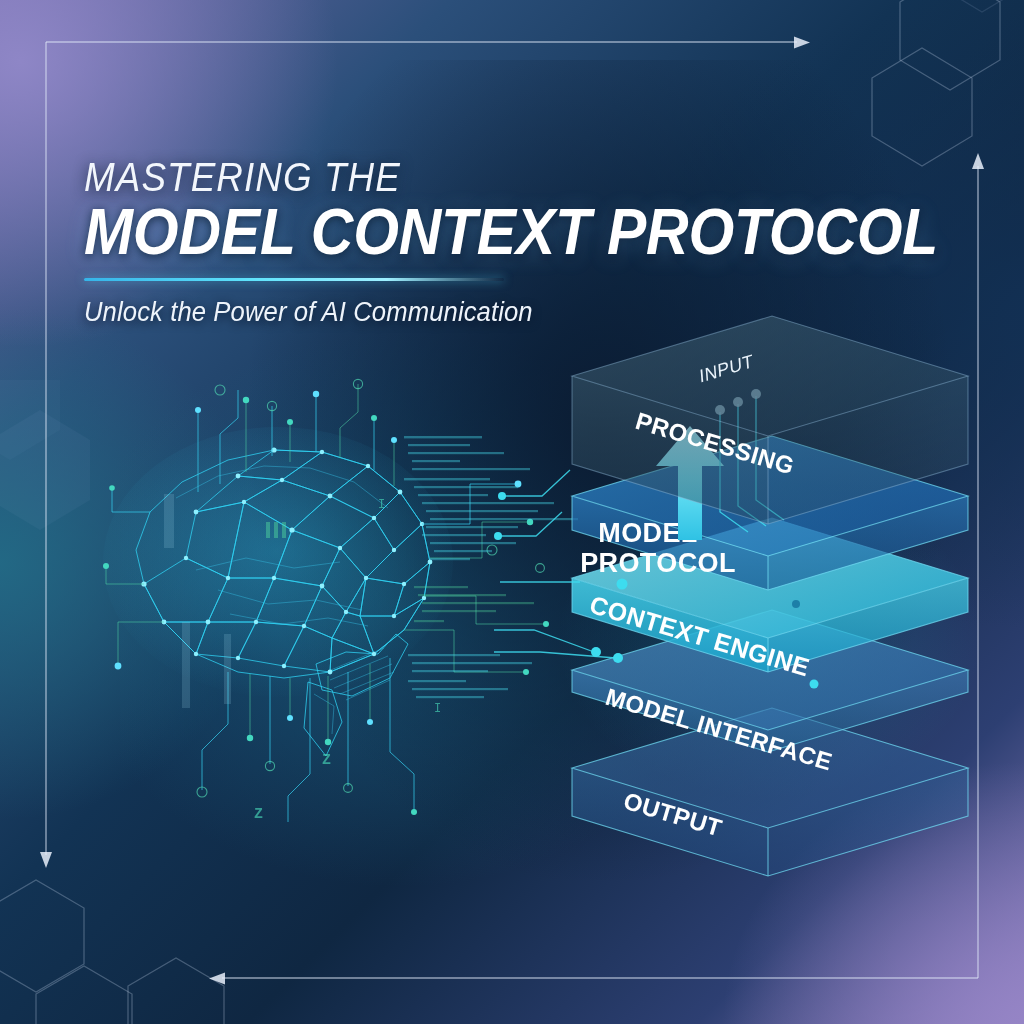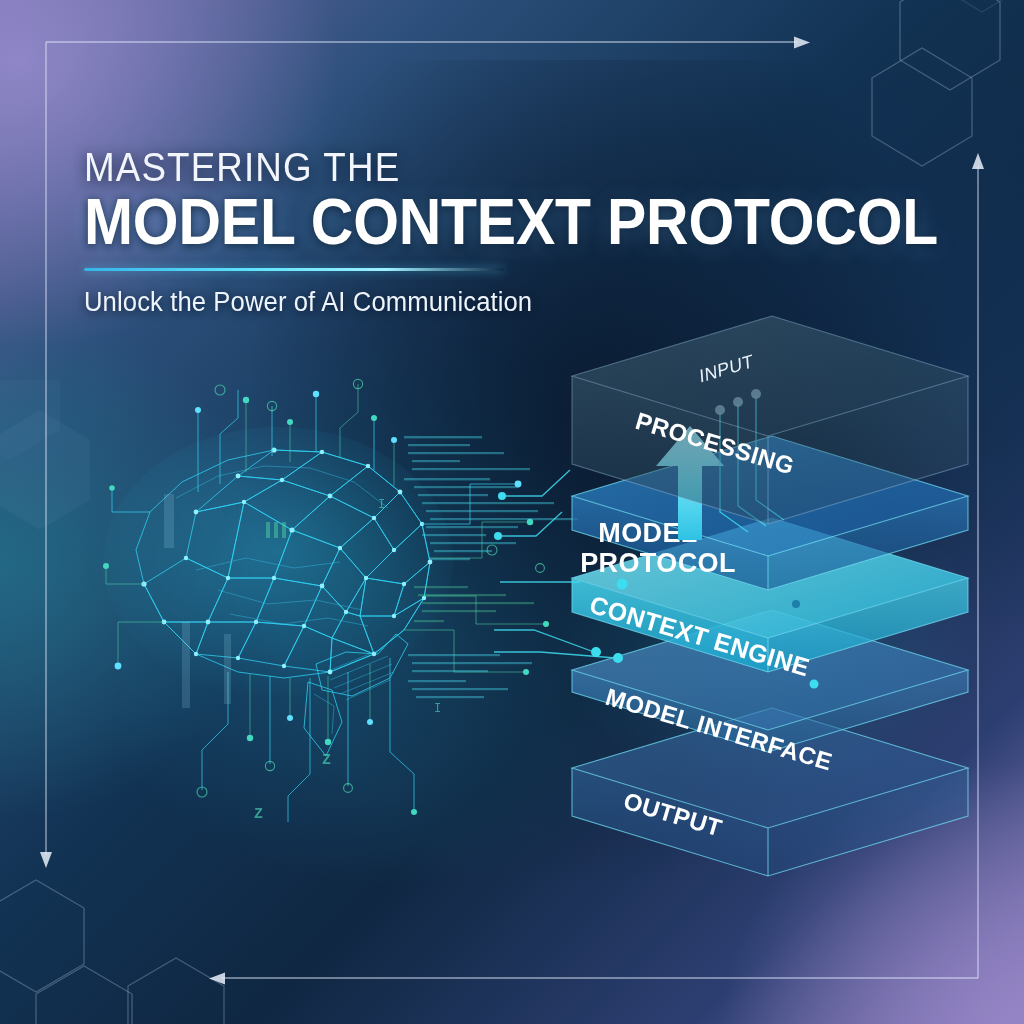--- a/index.html
+++ b/index.html
@@ -31,21 +31,21 @@
   .hexwrap{position:absolute;pointer-events:none;}
   .hex{fill:none;stroke:rgba(210,222,245,.28);stroke-width:1.3;}
   .hex-faint{stroke:rgba(190,205,240,.13);}
 
   
   .frame-svg{position:absolute;left:0;top:0;width:1024px;height:1024px;pointer-events:none;}
   .frame-line{stroke:rgba(225,233,248,.62);stroke-width:1.4;fill:none;}
   .frame-arrow{fill:rgba(232,238,250,.85);}
 
   
-  .head{position:absolute;left:84px;top:146px;width:820px;}
+  .head{position:absolute;left:84px;top:156px;width:820px;font-style:italic;}
   .kicker{
     font-size:40px;letter-spacing:1.2px;font-weight:400;color:#f2f6fc;
     font-family:"Liberation Sans Narrow","Liberation Sans",sans-serif;
     transform:scaleX(.92);transform-origin:left center;
     text-shadow:0 2px 14px rgba(10,25,45,.85);
     line-height:1.06;margin:0 0 2px 0;
   }
   .headline{
     font-size:64px;font-weight:700;color:#ffffff;letter-spacing:-.2px;
     font-family:"Liberation Sans Narrow","Liberation Sans",sans-serif;

